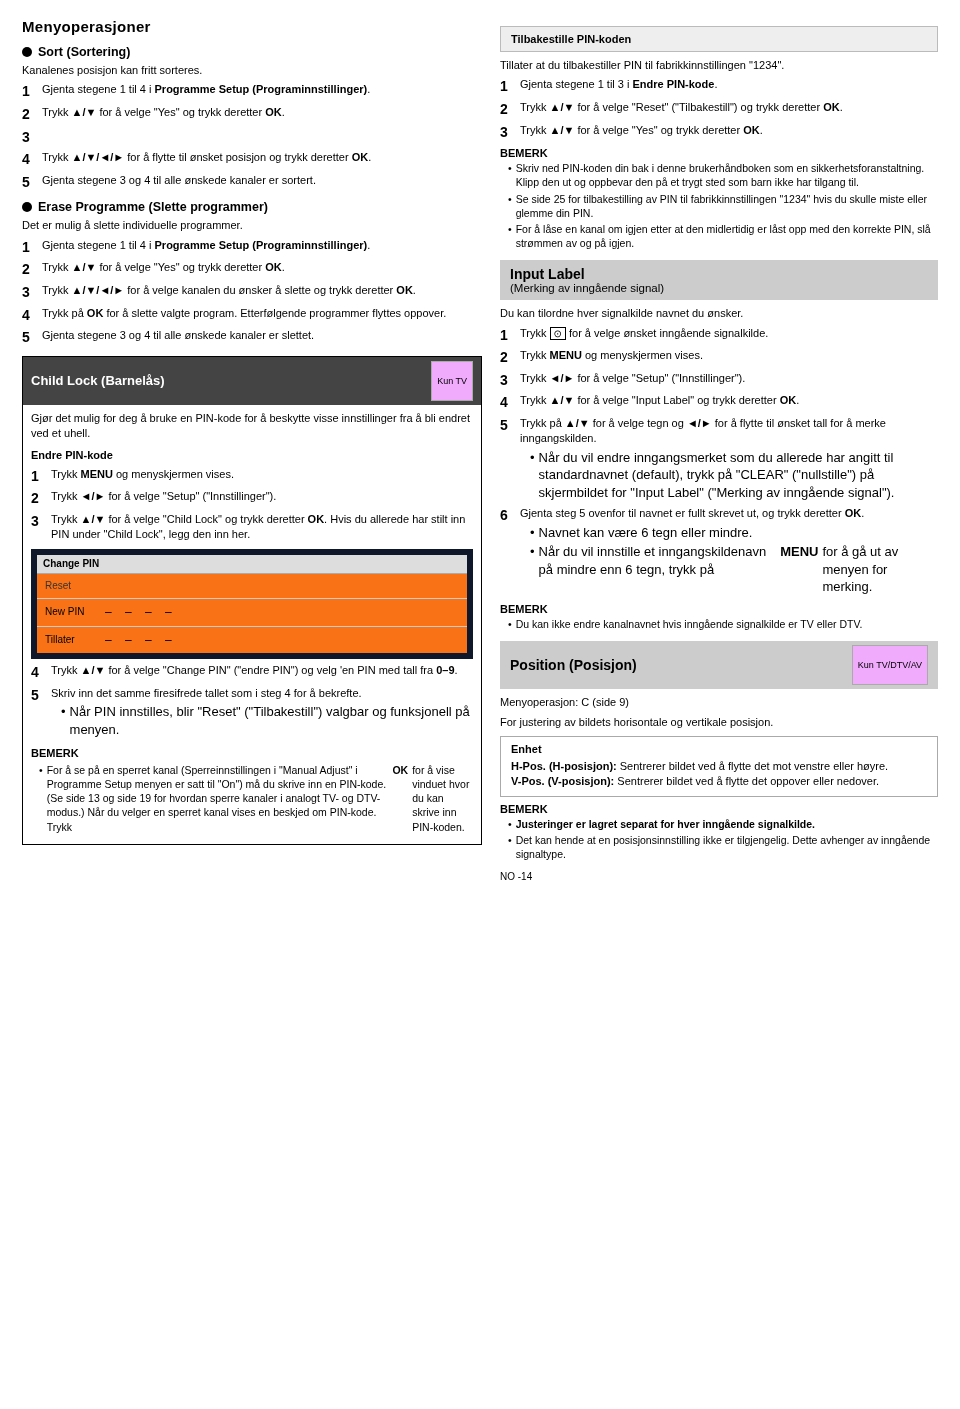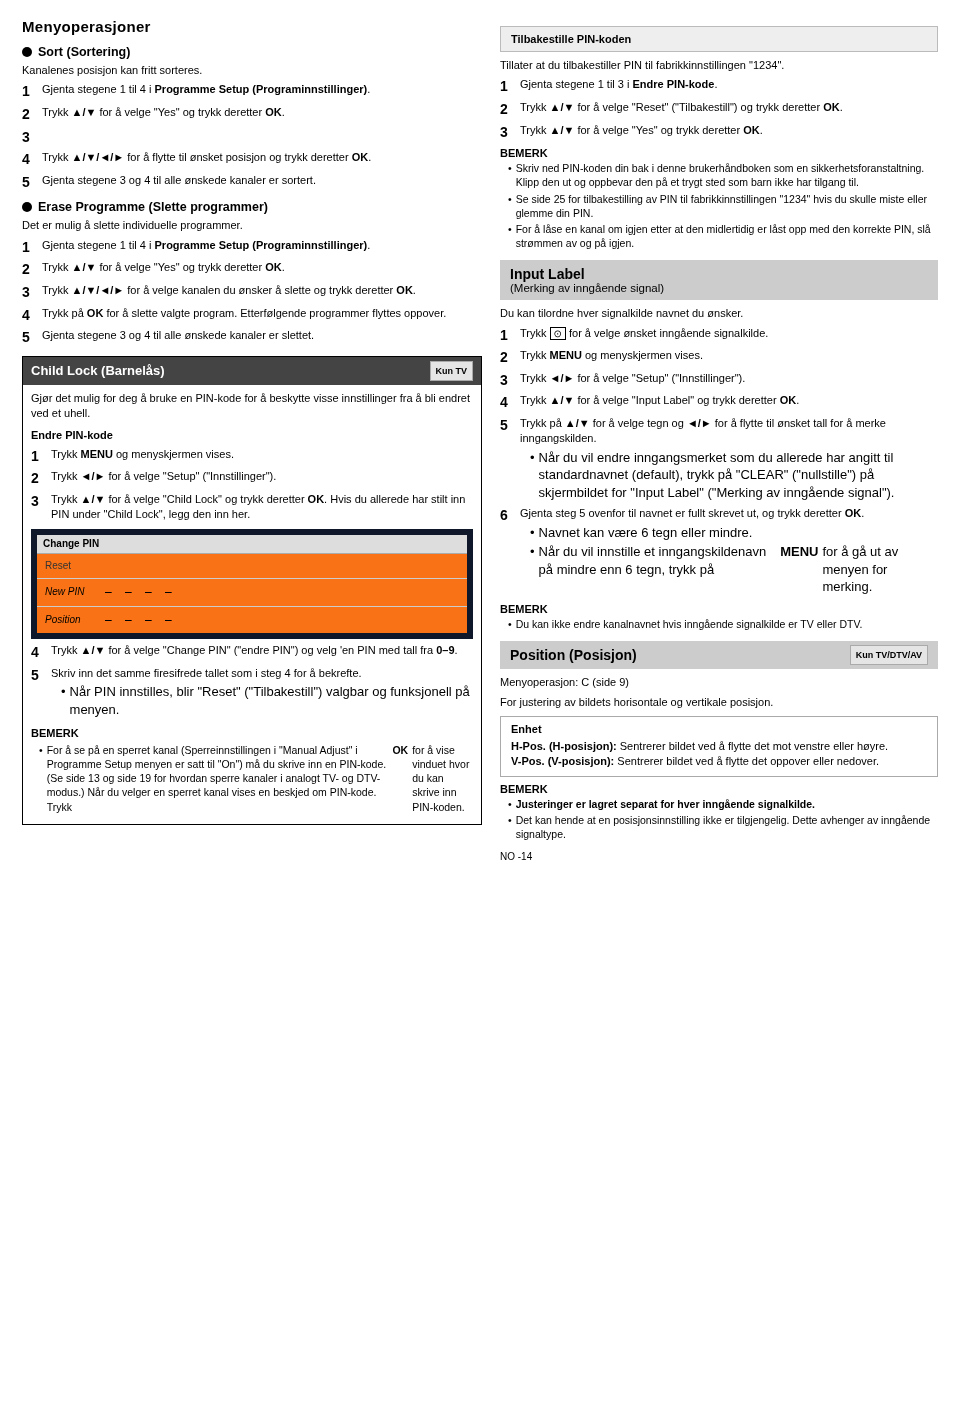--- a/index.html
+++ b/index.html
@@ -88,26 +88,25 @@
       display: flex;
       align-items: center;
       justify-content: space-between;
       padding: 4px 8px;
     }
     .child-lock-title {
       font-size: 13px;
       font-weight: bold;
     }
     .kun-tv-badge {
-      background: #e5e5e5;
+      background: #f0abfc;
       color: #000;
       font-size: 9px;
-      padding: 4px 5px;
+      padding: 14px 5px;
       border: 1px solid #aaa;
-      font-weight: bold;
     }
     .child-lock-body {
       padding: 6px 8px;
       line-height: 1.4;
     }
     .endre-pin-header {
       font-weight: bold;
       margin-top: 6px;
       margin-bottom: 4px;
     }
@@ -142,21 +141,20 @@
     .pin-row-label {
       font-size: 10px;
       min-width: 70px;
       color: #333;
     }
     .pin-row-inner {
       display: flex;
       align-items: center;
       gap: 0;
       width: 100%;
-      font-style: italic;
     }
     .pin-sub-label {
       font-size: 10px;
       min-width: 60px;
     }
     .pin-dashes {
       font-size: 12px;
       letter-spacing: 5px;
     }
     .bemerk-box {
@@ -377,21 +375,21 @@
               <span class="pin-row-label">Reset</span>
             </div>
             <div class="pin-row">
               <div class="pin-row-inner">
                 <span class="pin-sub-label">New PIN</span>
                 <span class="pin-dashes">– – – –</span>
               </div>
             </div>
             <div class="pin-row">
               <div class="pin-row-inner">
-                <span class="pin-sub-label">Position</span>
+                <span class="pin-sub-label">Tillater</span>
                 <span class="pin-dashes">– – – –</span>
               </div>
             </div>
           </div>
         </div>
 
         <ol class="numbered-list">
           <li>
             <span class="num">4</span>
             <span class="li-content step-text">Trykk <b>▲/▼</b> for å velge "Change PIN" ("endre PIN") og velg 'en PIN med tall fra <b>0–9</b>.</span>

